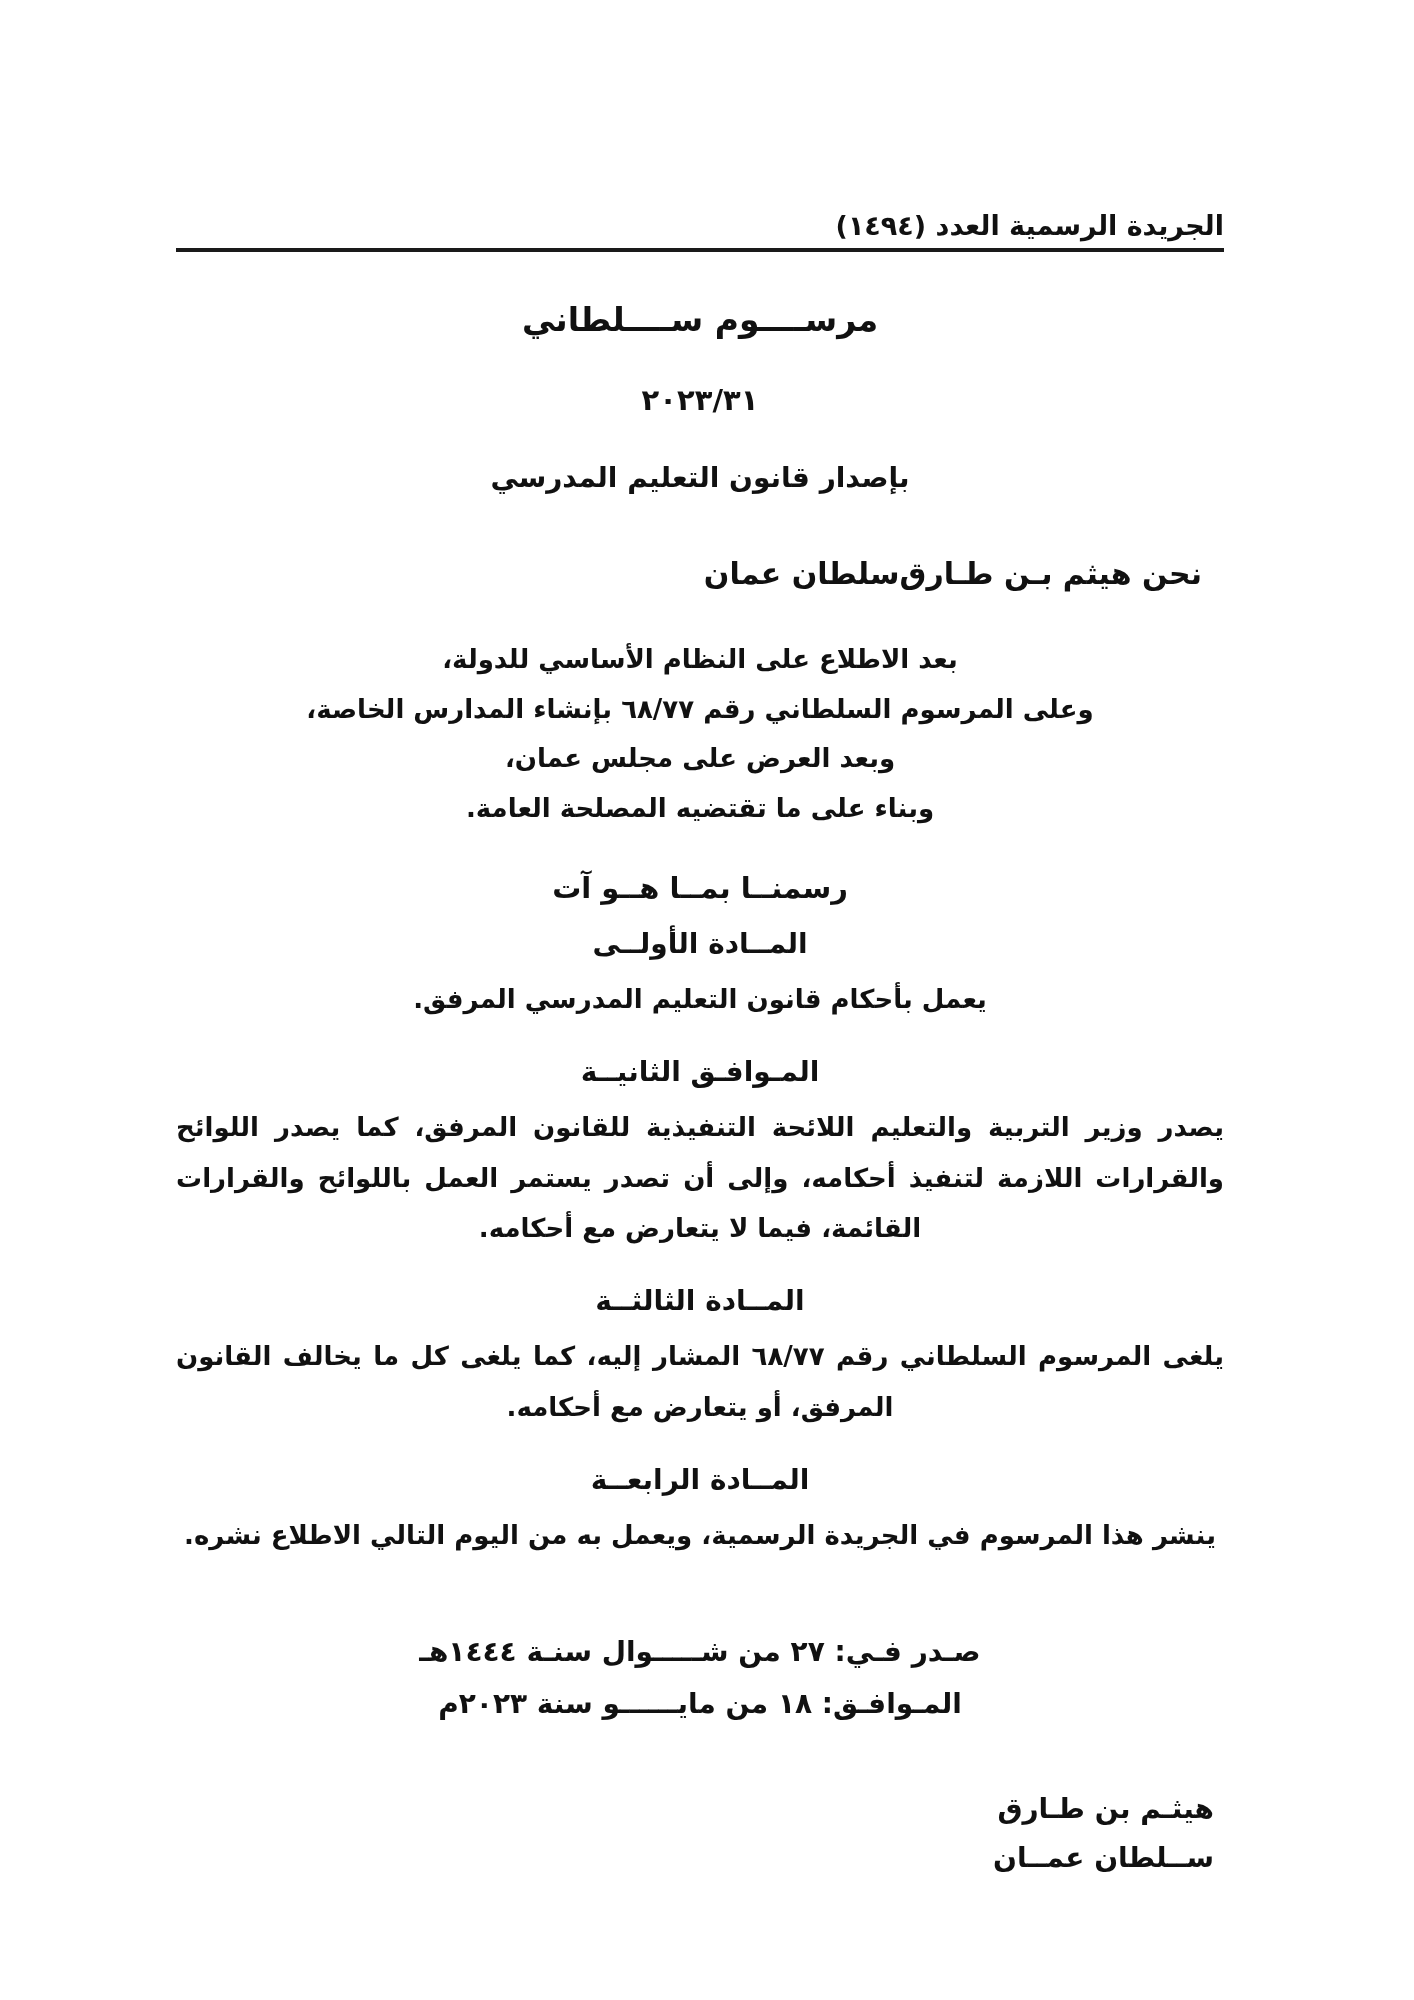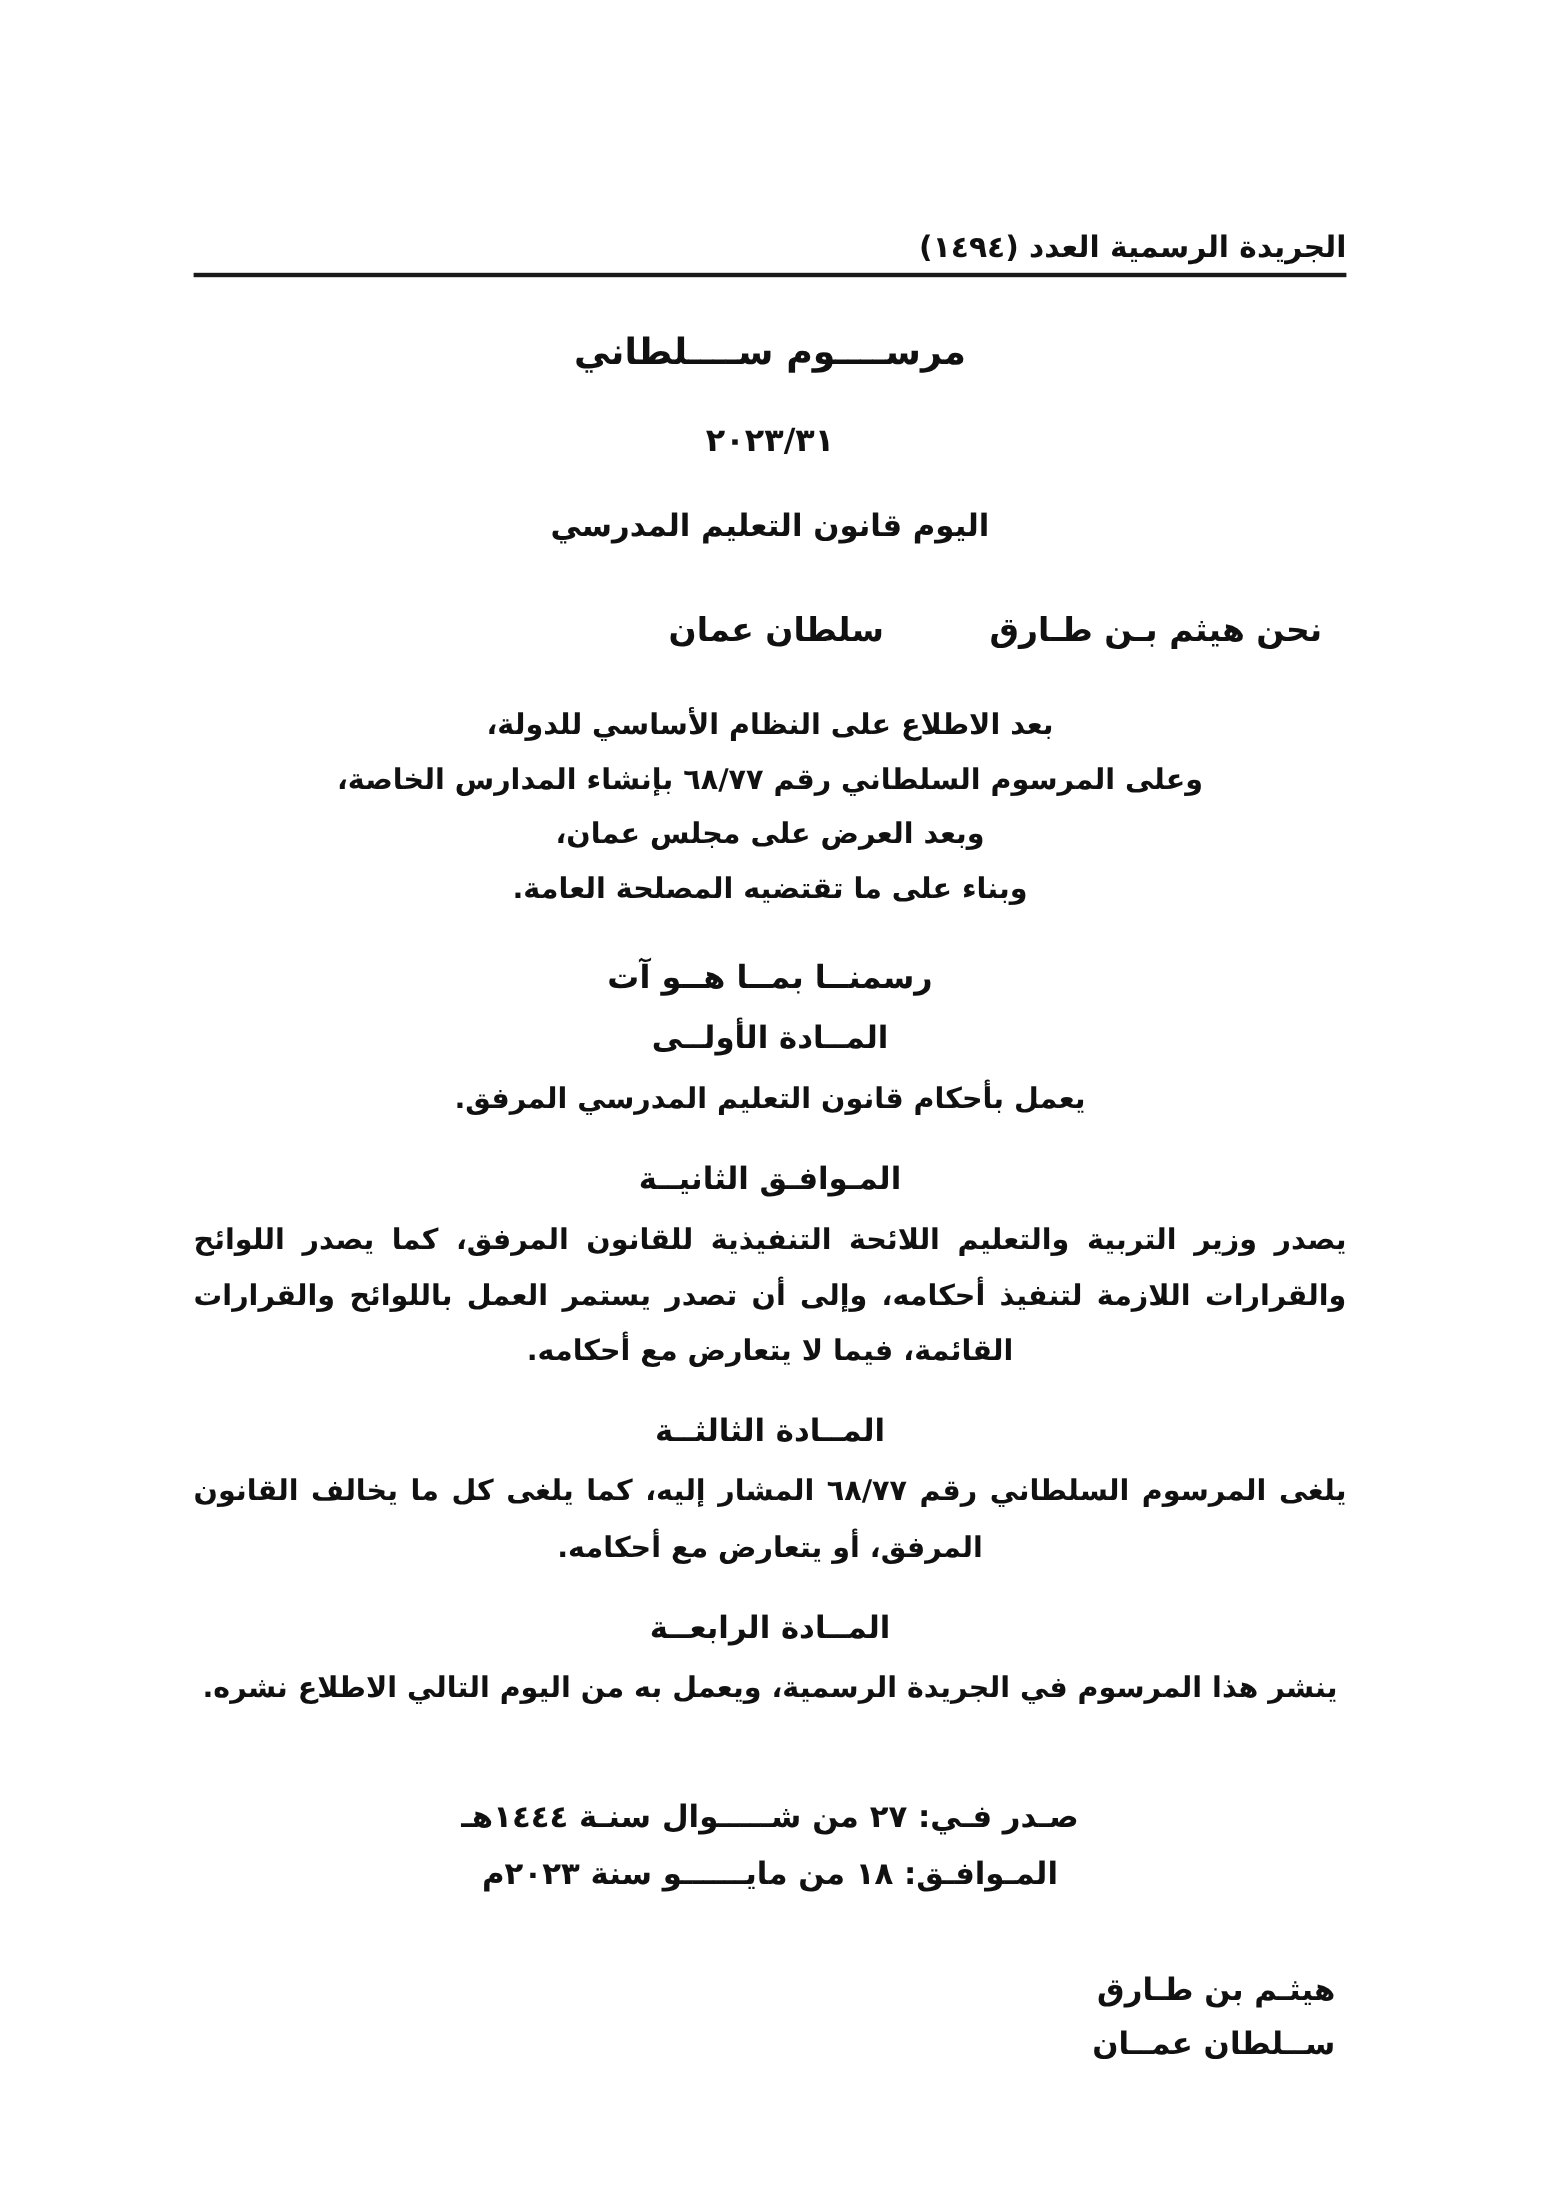--- a/index.html
+++ b/index.html
@@ -70,21 +70,21 @@
     display: flex;
     flex-direction: row;
     justify-content: flex-start;
     align-items: baseline;
     font-size: 30px;
     font-weight: bold;
     margin-bottom: 46px;
     padding-right: 22px;
   }
   .sultan-name { white-space: nowrap; letter-spacing: 1px; }
-  .sultan-title { white-space: nowrap; letter-spacing: 1px; margin-right: 96px; }
+  .sultan-title { white-space: nowrap; letter-spacing: 1px; }
 
   
   .preamble {
     margin-bottom: 40px;
   }
   .preamble-line {
     text-align: center;
     font-size: 26px;
     font-weight: bold;
     line-height: 1.75;
@@ -152,21 +152,21 @@
 <div class="page">
   <div class="content">
 
     <div class="gazette-head">الجريدة الرسمية العدد (١٤٩٤)</div>
     <div class="head-rule"></div>
 
     <div class="decree-title">مرســــوم ســــلطاني</div>
 
     <div class="decree-number">٢٠٢٣/٣١</div>
 
-    <div class="decree-subject">اليوم قانون التعليم المدرسي</div>
+    <div class="decree-subject">بإصدار قانون التعليم المدرسي</div>
 
     <div class="sultan-row">
       <span class="sultan-name">نحن هيثم بـن طـارق</span>
       <span class="sultan-title">سلطان عمان</span>
     </div>
 
     <div class="preamble">
       <div class="preamble-line">بعد الاطلاع على النظام الأساسي للدولة،</div>
       <div class="preamble-line">وعلى المرسوم السلطاني رقم ٦٨/٧٧ بإنشاء المدارس الخاصة،</div>
       <div class="preamble-line">وبعد العرض على مجلس عمان،</div>

